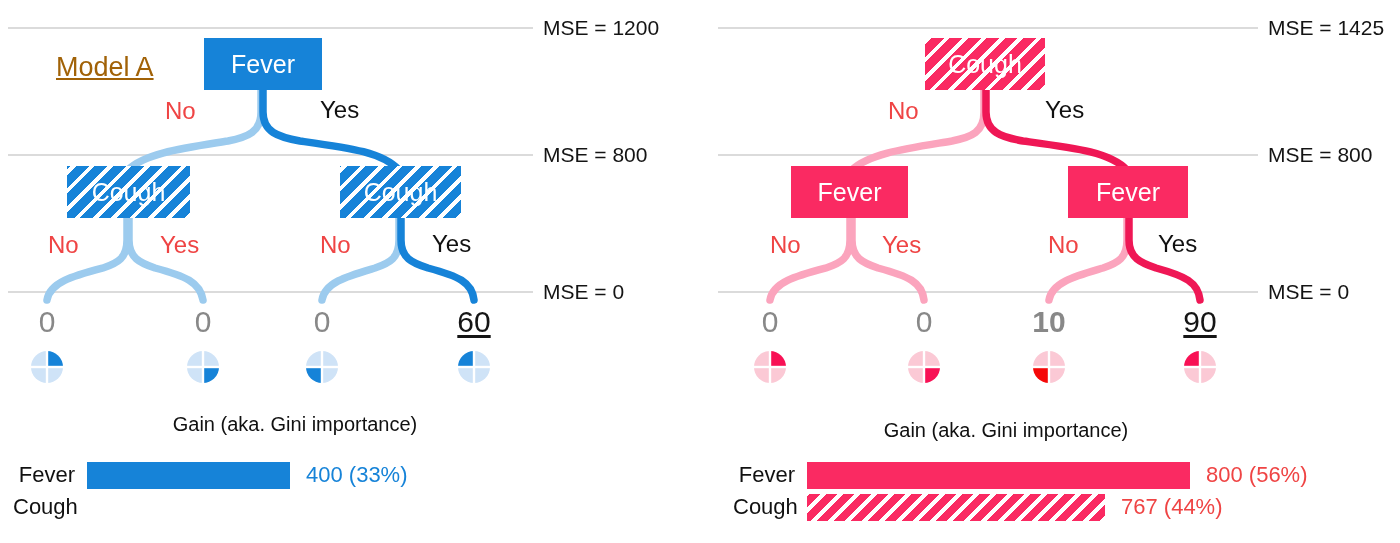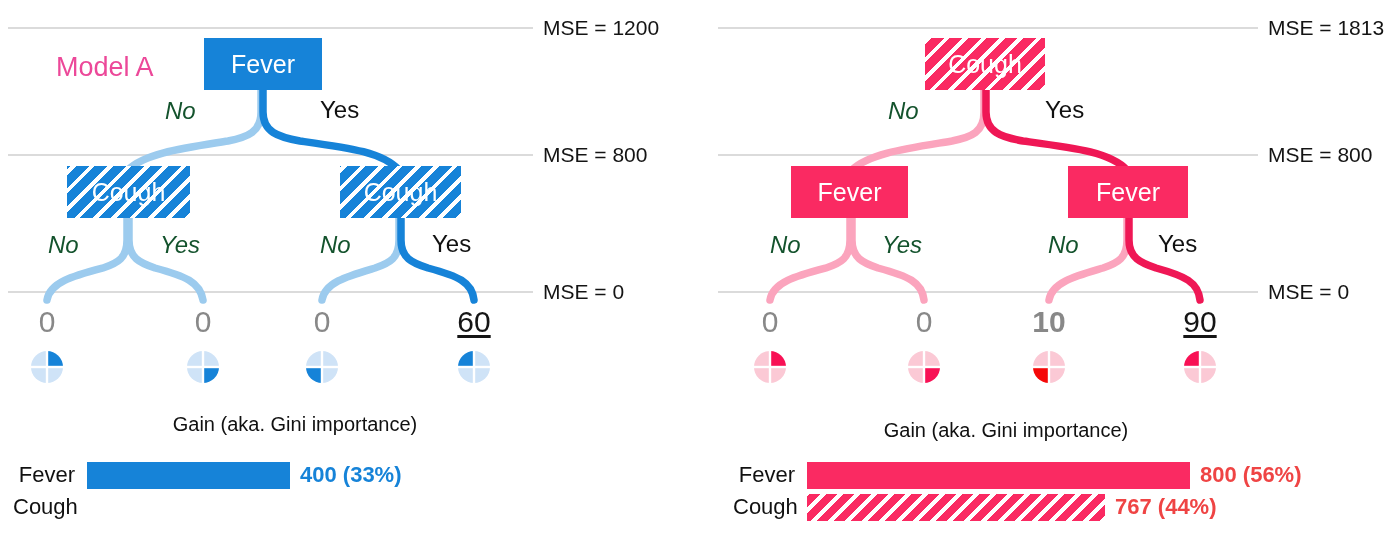--- a/index.html
+++ b/index.html
@@ -27,21 +27,21 @@
     letter-spacing:0px;
   }
 
   
   .model-title{
     position:absolute;
     font-size:27px;
     white-space:nowrap;
     font-family:"Liberation Sans", sans-serif;
   }
-  #model-a-title{color:#ec4899;left:56px;top:52px;}
+  #model-a-title{color:#a16207;left:56px;top:52px;text-decoration:underline;}
 
   
   .node{
     position:absolute;
     display:flex;align-items:center;justify-content:center;
     color:#ffffff;
     font-size:25px;
     white-space:nowrap;
     box-sizing:border-box;
   }
@@ -61,21 +61,21 @@
   }
   .node span{position:relative;z-index:2;text-shadow:none;}
 
   
   .branch-label{
     position:absolute;
     font-size:24px;
     white-space:nowrap;
     font-family:"Liberation Sans", sans-serif;
   }
-  .branch-label.no{color:#14532d;font-style:italic;}
+  .branch-label.no{color:#ef4444;}
   .branch-label.yes{color:#111111;}
 
   
   .leaf-val{
     position:absolute;
     font-size:30px;
     white-space:nowrap;
     text-align:center;
     transform:translateX(-50%);
     font-family:"Liberation Sans", sans-serif;
@@ -117,22 +117,22 @@
       #ffffff 0px,#ffffff 4px,
       #1683d8 4px,#1683d8 12px);
   }
   .bar-fill.solid-pink{background:#fa2a62;}
   .bar-fill.hatch-pink{
     background:repeating-linear-gradient(-45deg,
       #ffffff 0px,#ffffff 4px,
       #fa2a62 4px,#fa2a62 12px);
   }
   .bar-value{
-    font-size:22px;font-weight:bold;white-space:nowrap;
-    padding-left:10px;
+    font-size:22px;font-weight:normal;white-space:nowrap;
+    padding-left:16px;
     font-family:"Liberation Sans", sans-serif;
   }
   .bar-value.blue{color:#1683d8;}
   .bar-value.pink{color:#ef4444;}
 </style>
 </head>
 <body>
 
 <div class="stage">
 
@@ -242,21 +242,21 @@
       <path d="M 284 90 L 284 112 C 284 132 272 137 252 141 C 210 148 169 153 152 170" fill="none" stroke="#fba4bd" stroke-width="7.5" stroke-linecap="round"></path>
       <path d="M 286 90 L 286 112 C 286 132 301 137 323 141 C 375 148 410 152 427 170" fill="none" stroke="#ef1755" stroke-width="7.5" stroke-linecap="round"></path>
 
       <path d="M 150 218 L 150 240 C 150 258 141 263 126 268 C 96 276 73 282 70 300" fill="none" stroke="#fba4bd" stroke-width="7.5" stroke-linecap="round"></path>
       <path d="M 152 218 L 152 240 C 152 258 163 263 178 268 C 208 276 222 282 224 300" fill="none" stroke="#fba4bd" stroke-width="7.5" stroke-linecap="round"></path>
 
       <path d="M 427 218 L 427 240 C 427 258 418 263 403 268 C 376 276 352 282 349 300" fill="none" stroke="#fba4bd" stroke-width="7.5" stroke-linecap="round"></path>
       <path d="M 429 218 L 429 240 C 429 258 441 263 456 268 C 485 276 498 282 500 300" fill="none" stroke="#ef1755" stroke-width="7.5" stroke-linecap="round"></path>
     </svg>
 
-    <div class="mse-label" style="left:568px;top:16px;">MSE = 1813</div>
+    <div class="mse-label" style="left:568px;top:16px;">MSE = 1425</div>
     <div class="mse-label" style="left:568px;top:143px;">MSE = 800</div>
     <div class="mse-label" style="left:568px;top:280px;">MSE = 0</div>
 
     <div class="node hatch-pink" style="left:225px;top:38px;width:120px;height:52px;">
       <span>Cough</span>
     </div>
     <div class="node solid-pink" style="left:91px;top:166px;width:117px;height:52px;">
       <span>Fever</span>
     </div>
     <div class="node solid-pink" style="left:368px;top:166px;width:120px;height:52px;">

